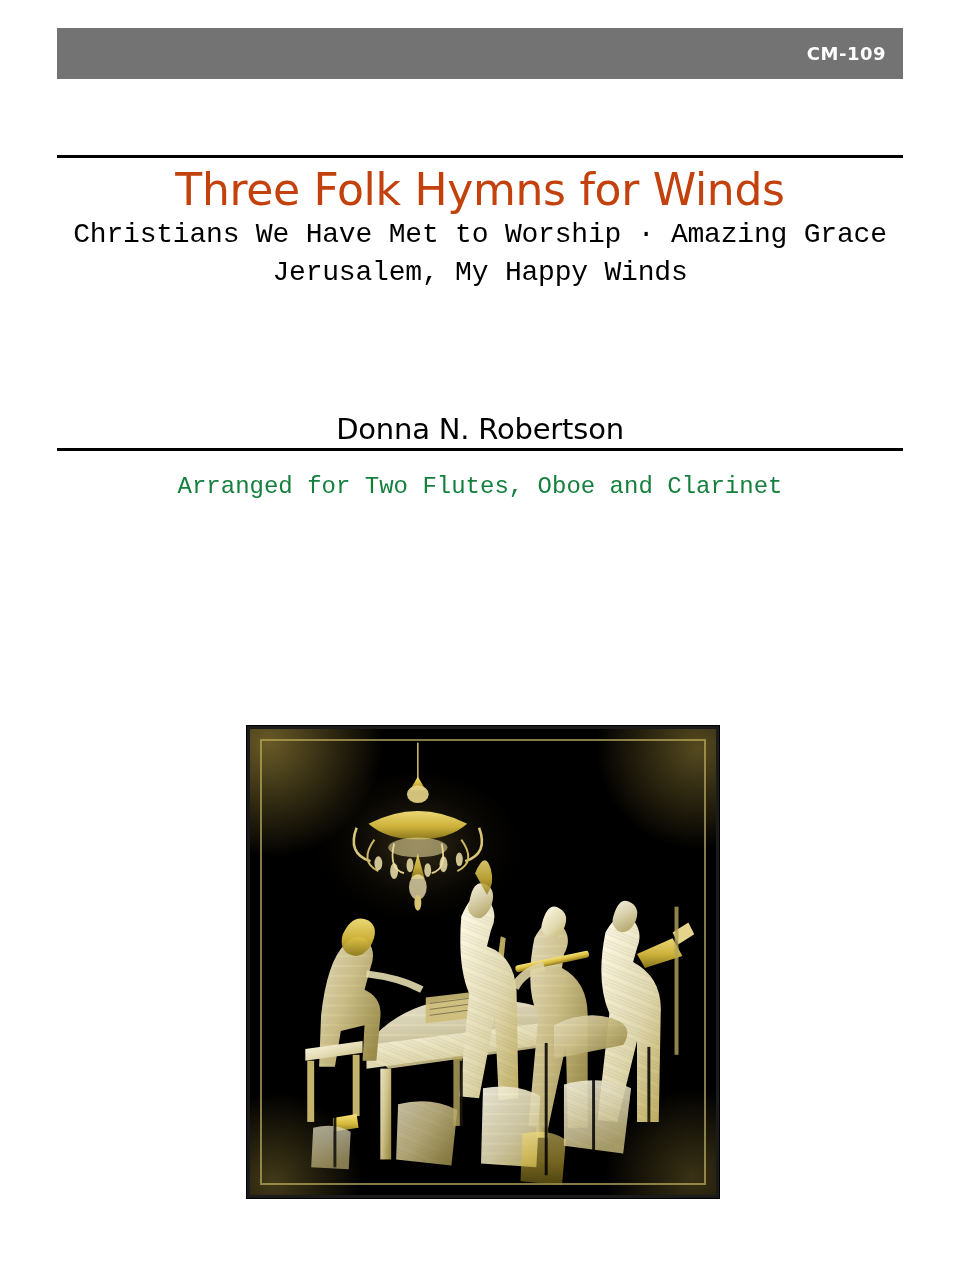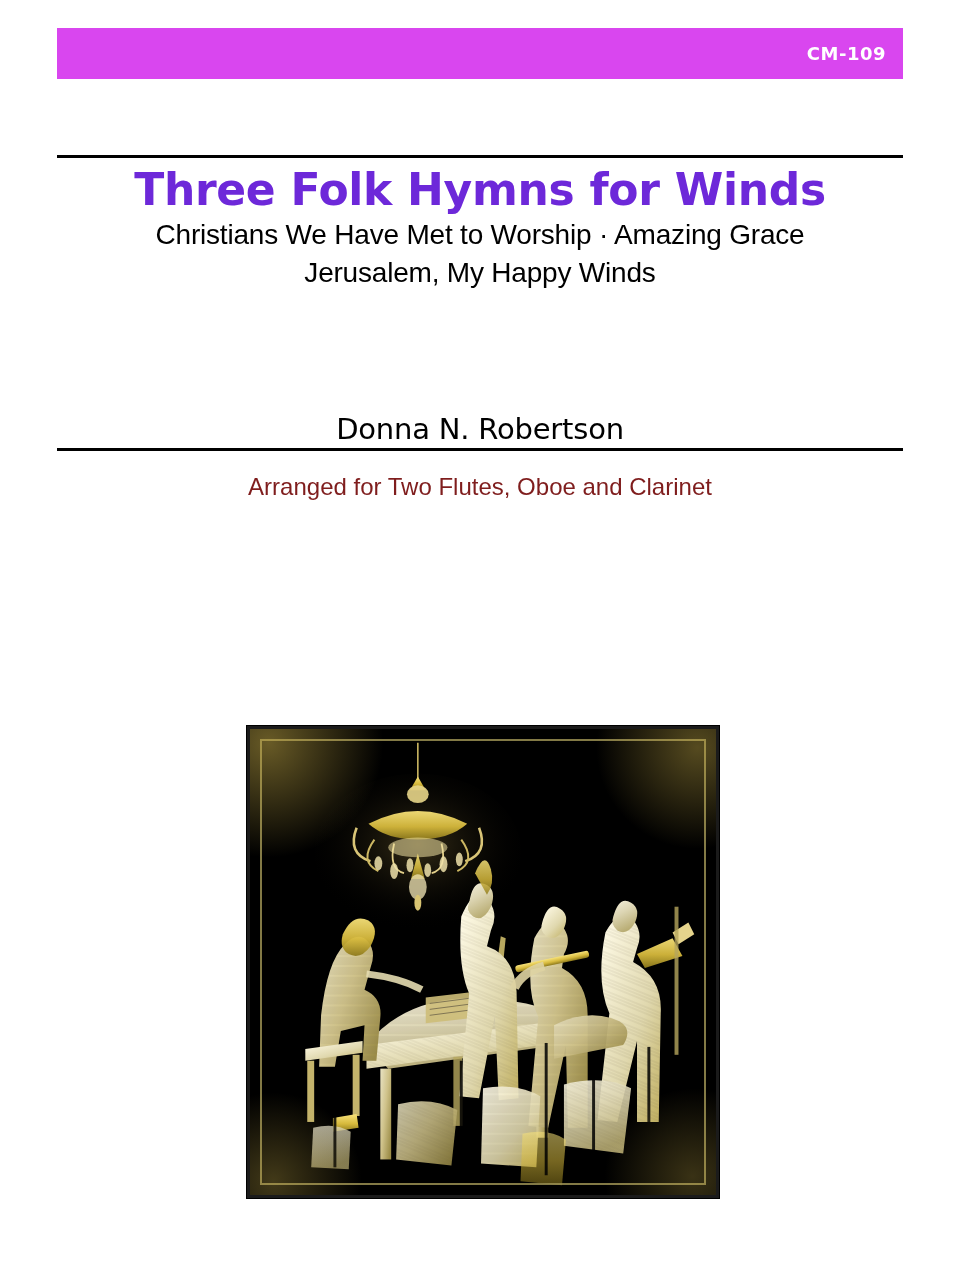--- a/index.html
+++ b/index.html
@@ -16,21 +16,21 @@
     overflow: hidden;
   }
 
   
   .top-bar {
     position: absolute;
     left: 57px;
     top: 28px;
     width: 846px;
     height: 51px;
-    background: #d946ef;
+    background: #737373;
     display: flex;
     align-items: center;
     justify-content: flex-end;
   }
   .catalog-number {
     color: #ffffff;
     font-family: "DejaVu Sans", sans-serif;
     font-size: 18px;
     font-weight: bold;
     letter-spacing: 0.5px;
@@ -45,28 +45,28 @@
     width: 846px;
     text-align: center;
   }
   .rule {
     border-top: 3px solid #000000;
     width: 100%;
   }
   .main-title {
     font-family: "DejaVu Sans", sans-serif;
     font-size: 44px;
-    font-weight: 700;
-    color: #6d28d9;
+    font-weight: 400;
+    color: #c2410c;
     margin: 8px 0 0 0;
     line-height: 1.08;
     letter-spacing: -0.3px;
   }
   .subtitle-line {
-    font-family: Liberation Sans, sans-serif;
+    font-family: Liberation Mono, monospace;
     font-size: 28px;
     font-weight: 400;
     color: #000000;
     margin: 3px 0 0 0;
     line-height: 1.28;
     letter-spacing: -0.2px;
   }
 
   
   .composer-block {
@@ -78,23 +78,23 @@
   }
   .composer-name {
     font-family: "DejaVu Sans", sans-serif;
     font-size: 29px;
     font-weight: 400;
     color: #000000;
     margin: 0 0 2px 0;
     letter-spacing: -0.2px;
   }
   .instrumentation {
-    font-family: Liberation Sans, sans-serif;
+    font-family: Liberation Mono, monospace;
     font-size: 24px;
-    color: #7f1d1d;
+    color: #15803d;
     margin: 22px 0 0 0;
   }
 
   
   .artwork-frame {
     position: absolute;
     left: 247px;
     top: 726px;
     width: 472px;
     height: 472px;

